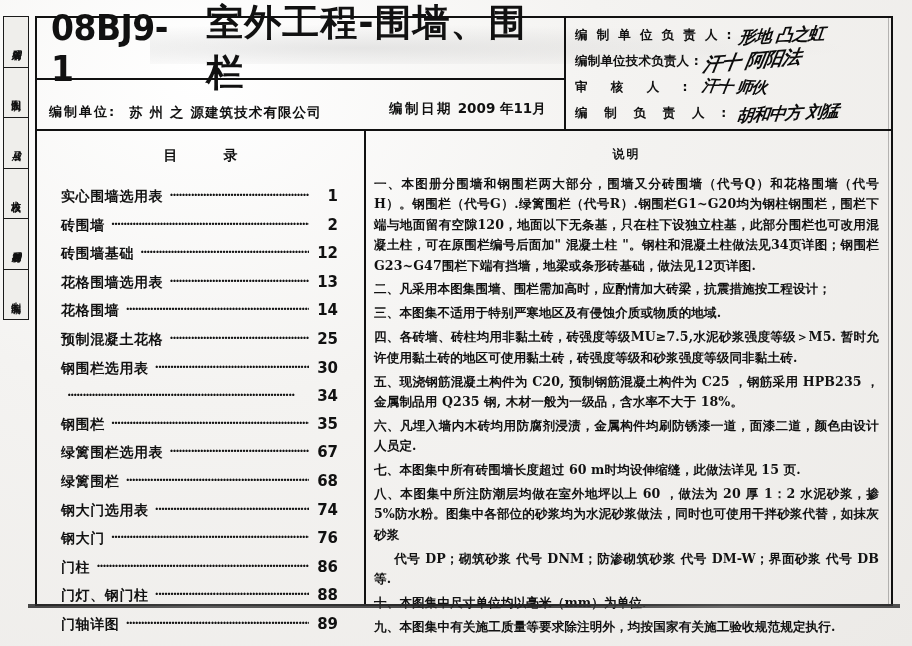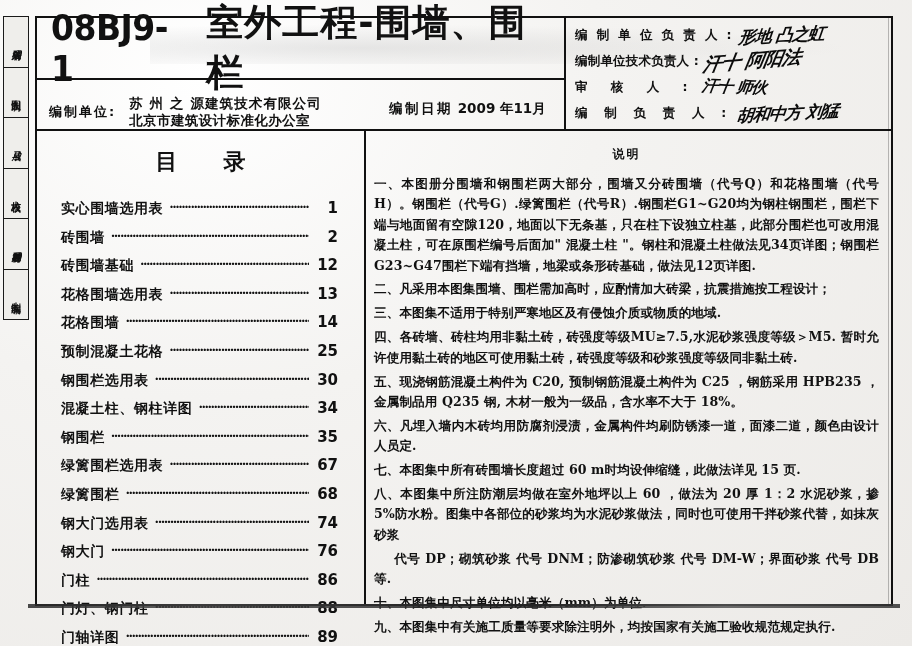--- a/index.html
+++ b/index.html
@@ -171,21 +171,21 @@
     padding:12px 0 0 0;
   }
   .col-desc{
     flex:1;
     box-sizing:border-box;
     padding:12px 12px 0 8px;
   }
 
   .toc-title{
     text-align:center;
-    font-size:22px;font-weight:900;
+    font-size:14px;font-weight:900;
     letter-spacing:46px;
     text-indent:46px;
     margin:4px 0 22px 0;
   }
   .toc-list{padding:0 26px 0 24px;}
   .toc-row{
     display:flex;align-items:baseline;
     font-size:14px;font-weight:700;
     margin-bottom:9.6px;
     font-family:"DejaVu Serif","Liberation Serif",serif;
@@ -267,21 +267,20 @@
 
     <div class="header-left">
       <div class="title-row">
         <span class="title-code">08BJ9-1</span>
         <span class="title-name">室外工程-围墙、围栏</span>
       </div>
       <div class="sub-row">
         <span class="unit-label">编制单位:</span>
         <span class="unit-lines">
           <div>苏 州 之 源建筑技术有限公司</div>
-          <div>北京市建筑设计标准化办公室</div>
         </span>
       </div>
       <div class="date-wrap">
         <span class="lbl">编制日期</span>
         <span>2009 年11月</span>
       </div>
     </div>
 
     <div class="header-right">
       <div class="sig-row">
@@ -338,21 +337,20 @@
           <span class="toc-name">预制混凝土花格</span>
           <span class="toc-dots"></span>
           <span class="toc-page">25</span>
         </div>
         <div class="toc-row">
           <span class="toc-name">钢围栏选用表</span>
           <span class="toc-dots"></span>
           <span class="toc-page">30</span>
         </div>
         <div class="toc-row">
-          <span class="toc-name">混凝土柱、钢柱详图</span>
           <span class="toc-dots"></span>
           <span class="toc-page">34</span>
         </div>
         <div class="toc-row">
           <span class="toc-name">钢围栏</span>
           <span class="toc-dots"></span>
           <span class="toc-page">35</span>
         </div>
         <div class="toc-row">
           <span class="toc-name">绿篱围栏选用表</span>

